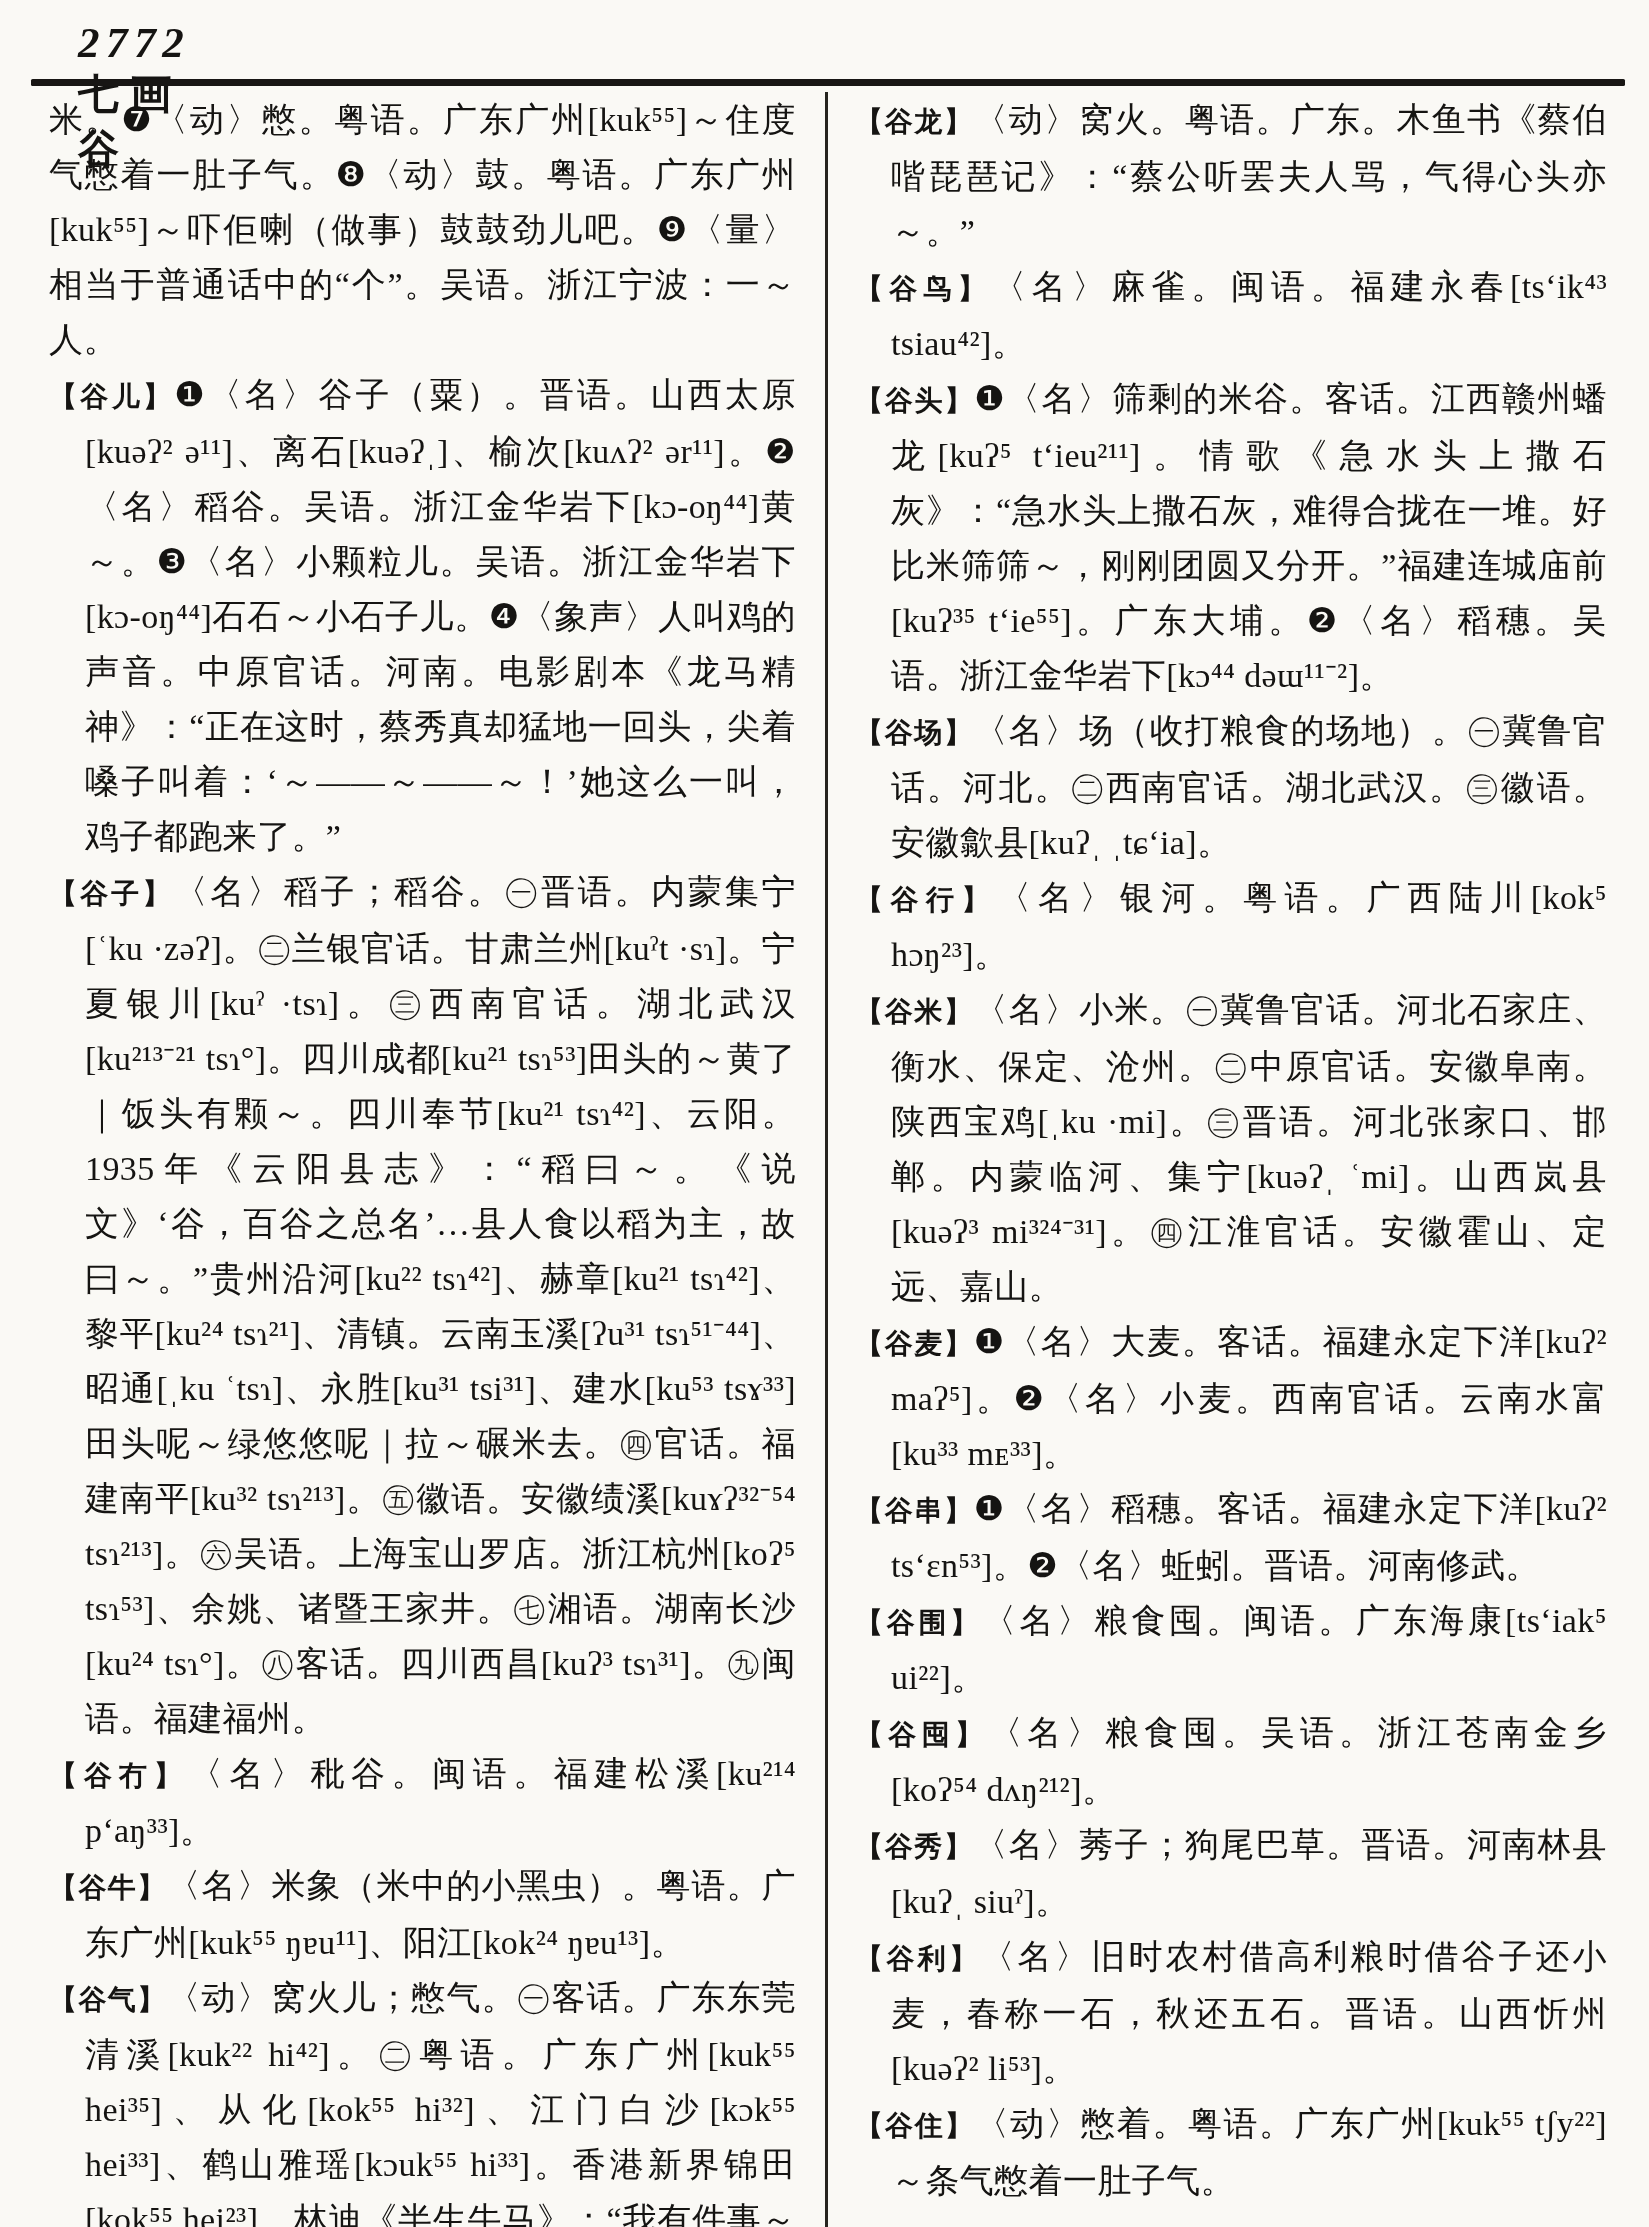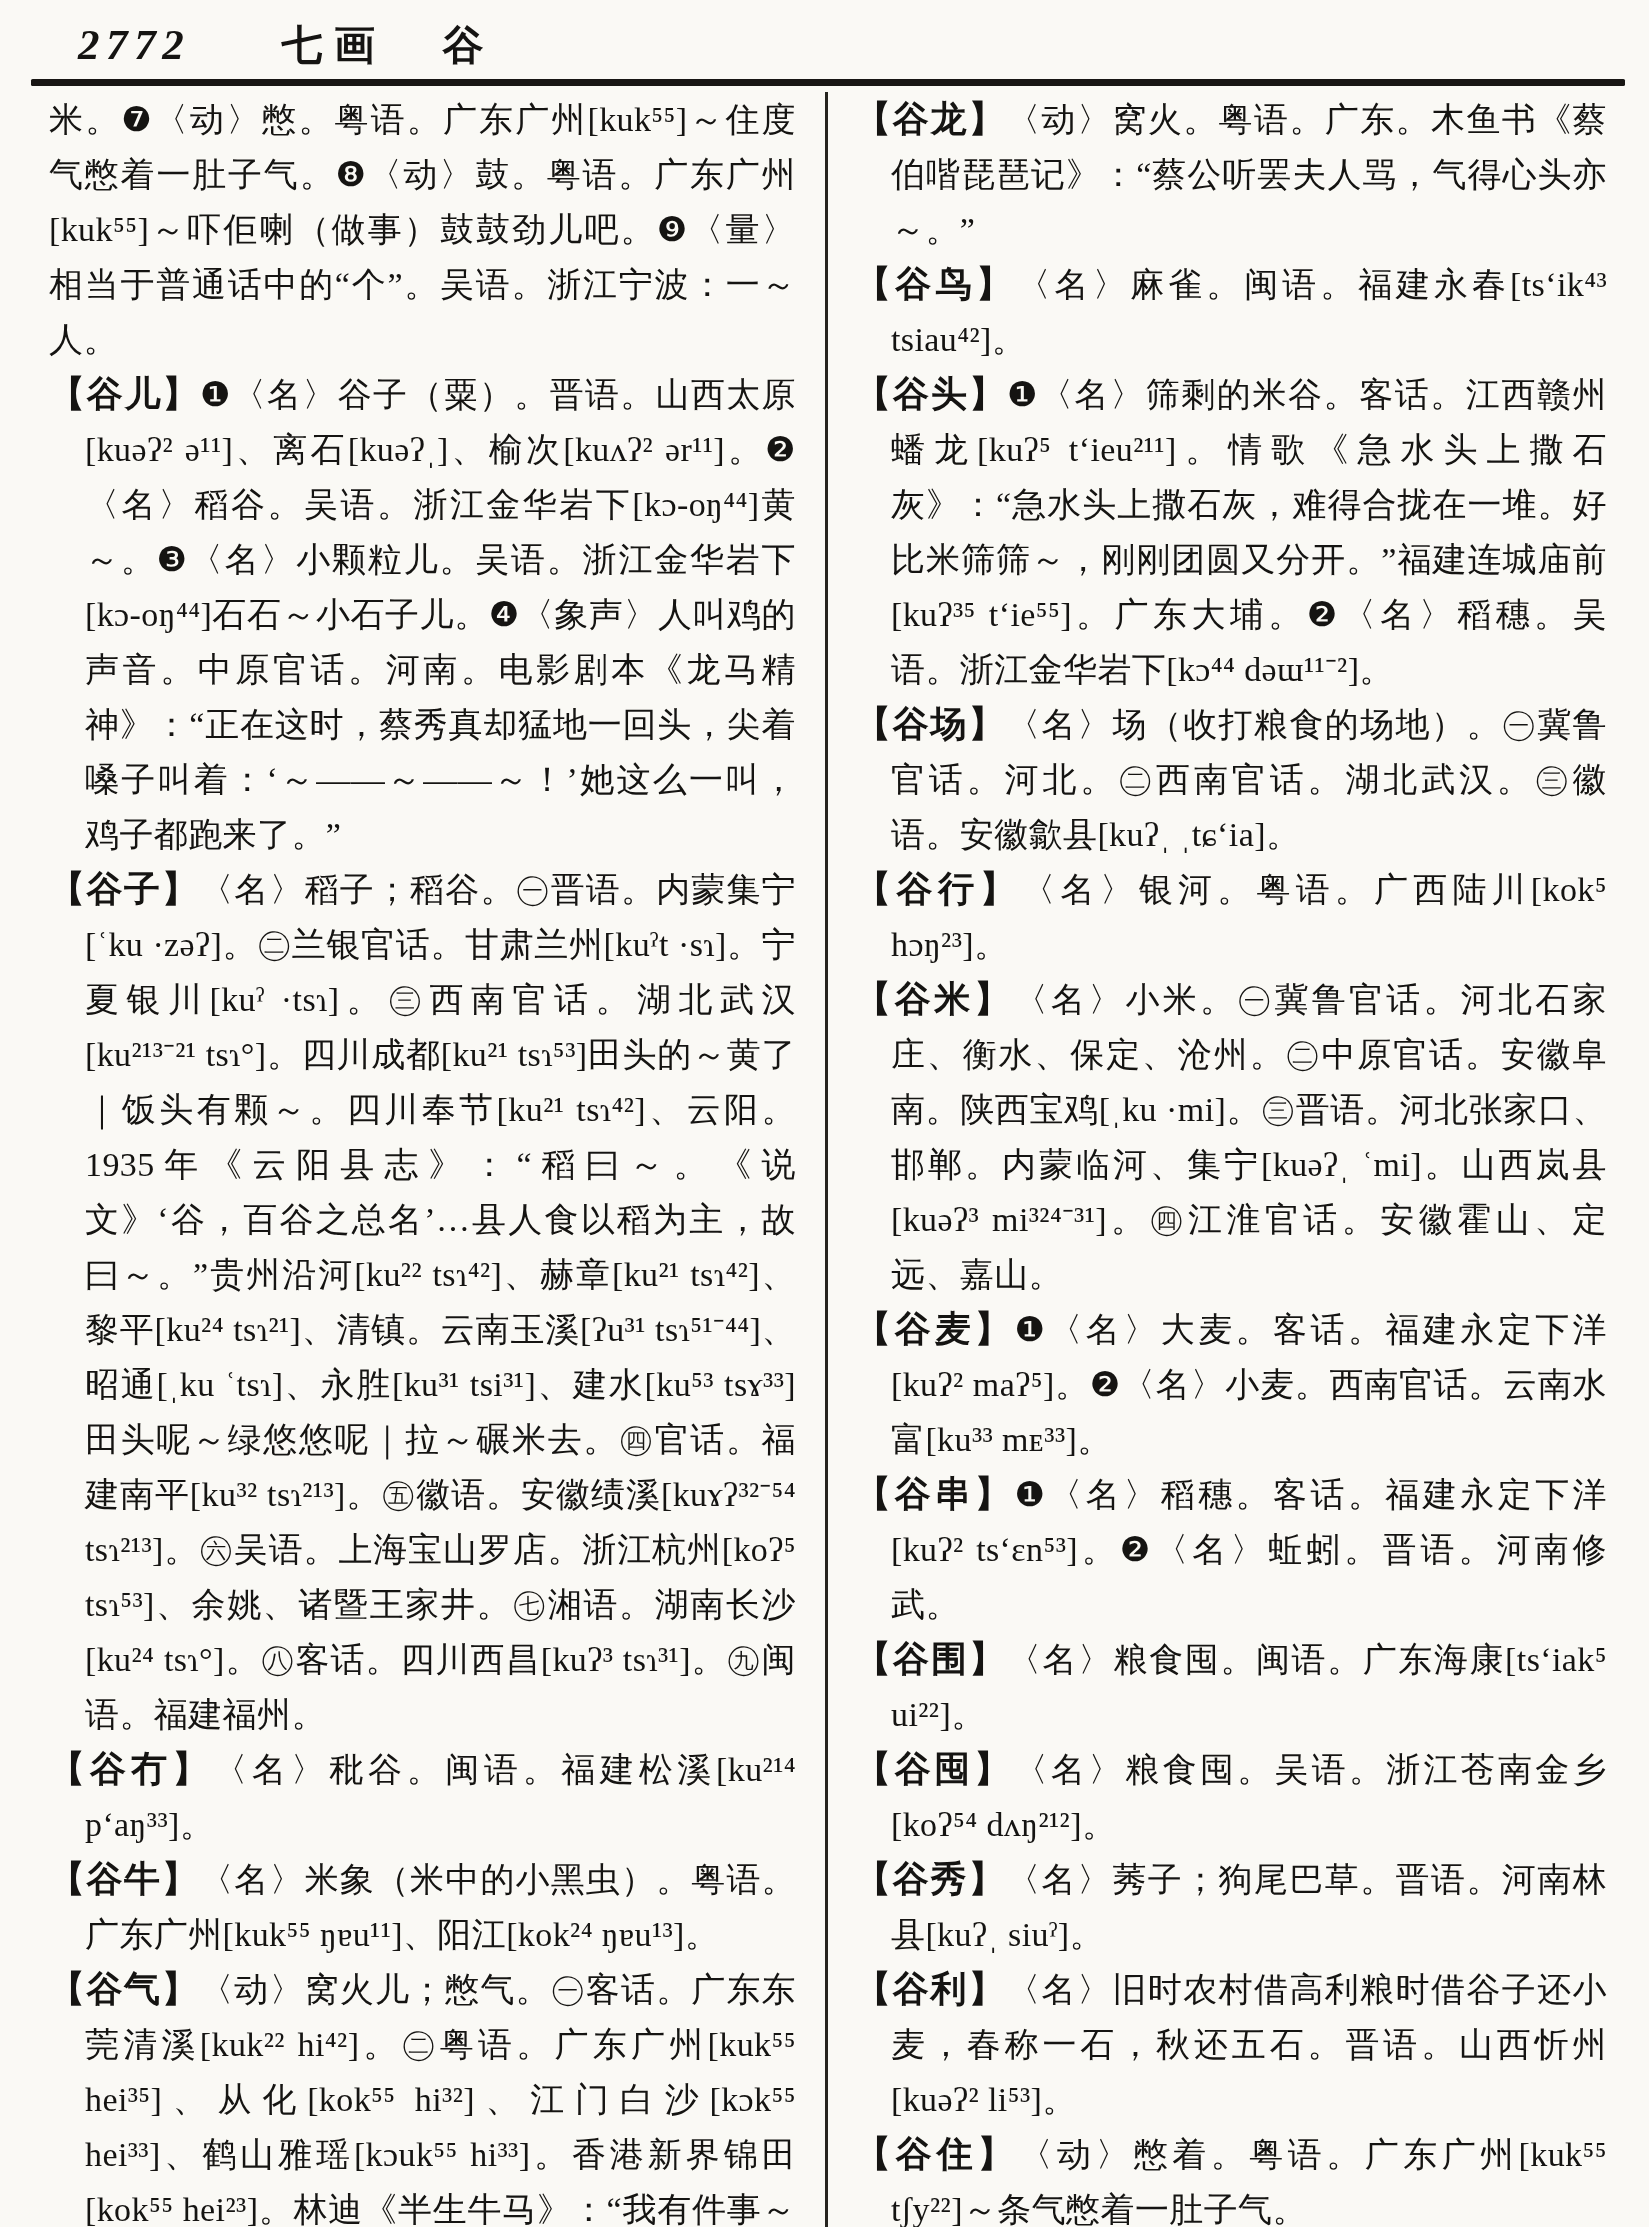--- a/index.html
+++ b/index.html
@@ -6,21 +6,21 @@
   body{
     width:1650px;height:2227px;
     background:#faf9f5;color:#151412;
     font-family:"Liberation Serif","DejaVu Serif",serif;
     -webkit-font-smoothing:antialiased;
   }
   .page{position:relative;width:1650px;height:2227px;overflow:hidden;background:#faf9f5;}
   .pagehead{
     position:absolute;top:18px;left:78px;
     display:flex;align-items:baseline;
-    font-weight:bold;font-size:41px;letter-spacing:3.3px;
+    font-weight:bold;font-size:41px;letter-spacing:3.3px;flex-direction:column;
   }
   .pagenum{font-style:italic;font-size:43px;letter-spacing:6.6px;margin-right:91px;}
   .sect{margin-right:56px;letter-spacing:11.5px;}
   .radical{letter-spacing:0;}
   .headrule{
     position:absolute;left:31px;right:25px;top:79px;height:7.4px;
     background:#181614;border-radius:1.6px;
   }
   .divider{
     position:absolute;left:825px;top:92px;bottom:0;width:2.5px;
@@ -30,21 +30,21 @@
     position:absolute;top:92px;
     font-size:34px;line-height:55px;
     text-align:justify;text-justify:inter-character;
     letter-spacing:0.4px;
   }
   .col-left{left:49px;width:747px;}
   .col-right{left:855px;width:752px;}
   .entry{margin:0;padding-left:36px;text-indent:-36px;}
   .entry.cont{padding-left:0;text-indent:0;}
   .head{
-    font-weight:bold;font-size:36px;letter-spacing:0.8px;
+    font-weight:bold;font-size:28px;letter-spacing:0.8px;
   }
   .body{font-weight:normal;font-family:Liberation Serif, serif;}
 </style>
 </head>
 <body>
 
 <div class="page">
 
   <div class="pagehead">
     <span class="pagenum">2772</span>

